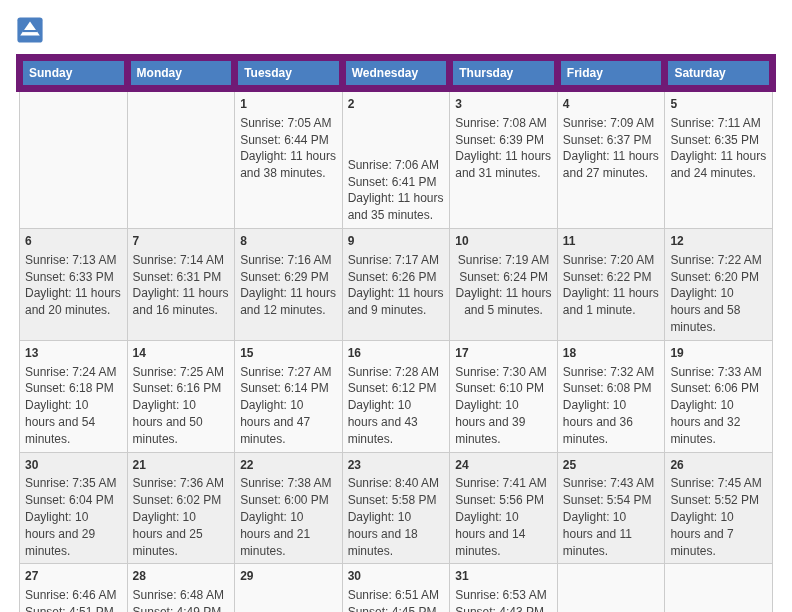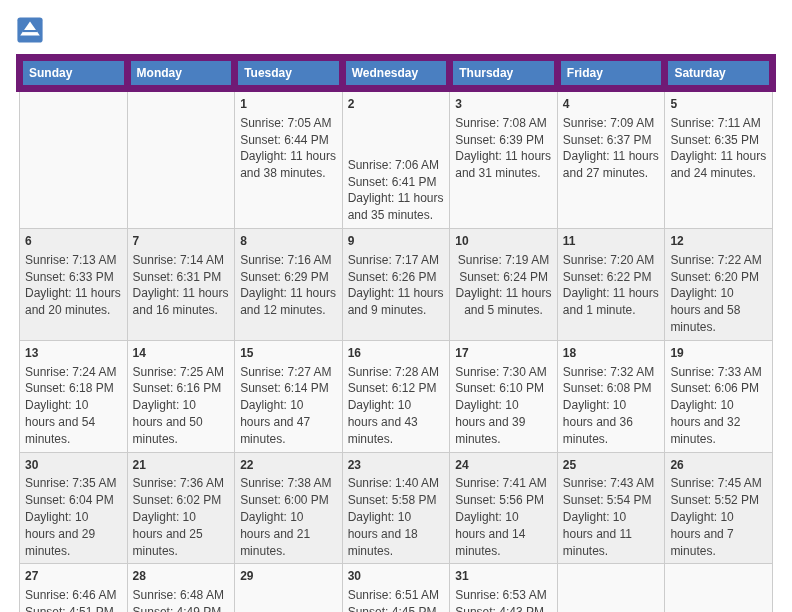--- a/index.html
+++ b/index.html
@@ -254,21 +254,21 @@
 Daylight: 10 hours and 25 minutes.</div>
         </td>
         <td>
           <span class="day-number">22</span>
           <div class="day-info" style="white-space: pre-line;">Sunrise: 7:38 AM
 Sunset: 6:00 PM
 Daylight: 10 hours and 21 minutes.</div>
         </td>
         <td>
           <span class="day-number">23</span>
-          <div class="day-info" style="white-space: pre-line;">Sunrise: 1:40 AM
+          <div class="day-info" style="white-space: pre-line;">Sunrise: 8:40 AM
 Sunset: 5:58 PM
 Daylight: 10 hours and 18 minutes.</div>
         </td>
         <td>
           <span class="day-number">24</span>
           <div class="day-info" style="white-space: pre-line;">Sunrise: 7:41 AM
 Sunset: 5:56 PM
 Daylight: 10 hours and 14 minutes.</div>
         </td>
         <td>

